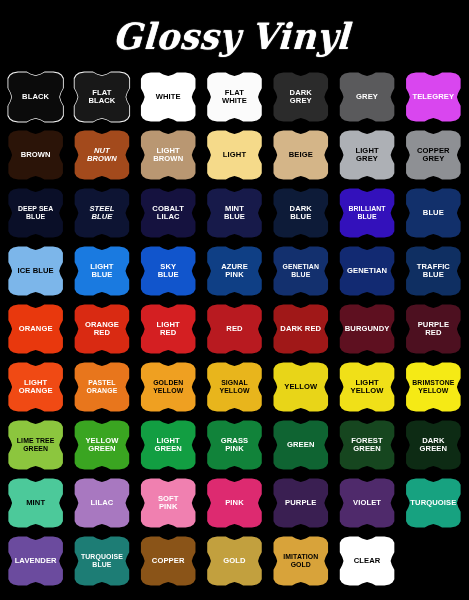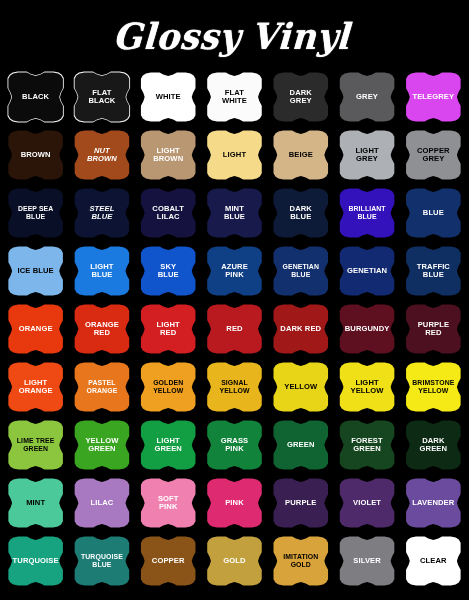--- a/index.html
+++ b/index.html
@@ -560,29 +560,29 @@
       </div>
       <div class="cell">
         <div class="outline-holder">
           <div class="swatch" style="background: rgb(79, 42, 107);">
             <span class="swatch-label" style="color: rgb(255, 255, 255);">VIOLET</span>
           </div>
         </div>
       </div>
       <div class="cell">
         <div class="outline-holder">
+          <div class="swatch" style="background: rgb(23, 162, 128);">
+            <span class="swatch-label" style="color: rgb(255, 255, 255);">TURQUOISE</span>
+          </div>
+        </div>
+      </div>
+      <div class="cell">
+        <div class="outline-holder">
           <div class="swatch" style="background: rgb(107, 75, 158);">
             <span class="swatch-label" style="color: rgb(255, 255, 255);">LAVENDER</span>
-          </div>
-        </div>
-      </div>
-      <div class="cell">
-        <div class="outline-holder">
-          <div class="swatch" style="background: rgb(23, 162, 128);">
-            <span class="swatch-label" style="color: rgb(255, 255, 255);">TURQUOISE</span>
           </div>
         </div>
       </div>
       <div class="cell">
         <div class="outline-holder">
           <div class="swatch" style="background: rgb(29, 125, 117);">
             <span class="swatch-label sm" style="color: rgb(255, 255, 255);">TURQUOISE
 BLUE</span>
           </div>
         </div>
@@ -599,27 +599,20 @@
           <div class="swatch" style="background: rgb(194, 160, 62);">
             <span class="swatch-label" style="color: rgb(255, 255, 255);">GOLD</span>
           </div>
         </div>
       </div>
       <div class="cell">
         <div class="outline-holder">
           <div class="swatch" style="background: rgb(216, 163, 58);">
             <span class="swatch-label sm" style="color: rgb(0, 0, 0);">IMITATION
 GOLD</span>
-          </div>
-        </div>
-      </div>
-      <div class="cell">
-        <div class="outline-holder">
-          <div class="swatch" style="background: rgb(125, 125, 130);">
-            <span class="swatch-label" style="color: rgb(255, 255, 255);">SILVER</span>
           </div>
         </div>
       </div>
       <div class="cell">
         <div class="outline-holder">
           <div class="swatch" style="background: rgb(255, 255, 255);">
             <span class="swatch-label" style="color: rgb(0, 0, 0);">CLEAR</span>
           </div>
         </div>
       </div>

